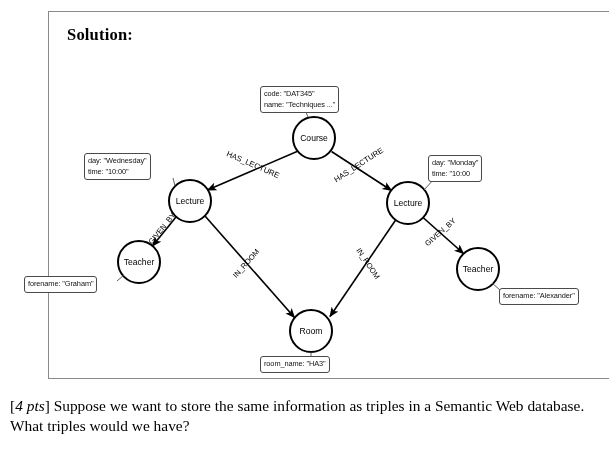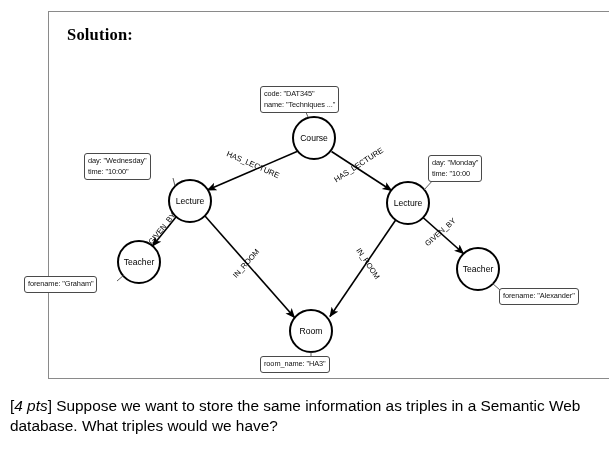--- a/index.html
+++ b/index.html
@@ -71,21 +71,21 @@
     letter-spacing: -0.1px;
   }
   .prop-box .line { display: block; }
 
   
   .question {
     position: absolute;
     left: 10px;
     top: 396px;
     width: 592px;
-    font-family: Liberation Sans, sans-serif;
+    font-family: Liberation Serif, serif;
     font-size: 15.4px;
     line-height: 1.28;
     color: #000;
     text-align: left;
   }
   .question .pts { font-style: italic; }
   .question .pts-brk { font-style: normal; }
 </style>
 </head>
 <body>

